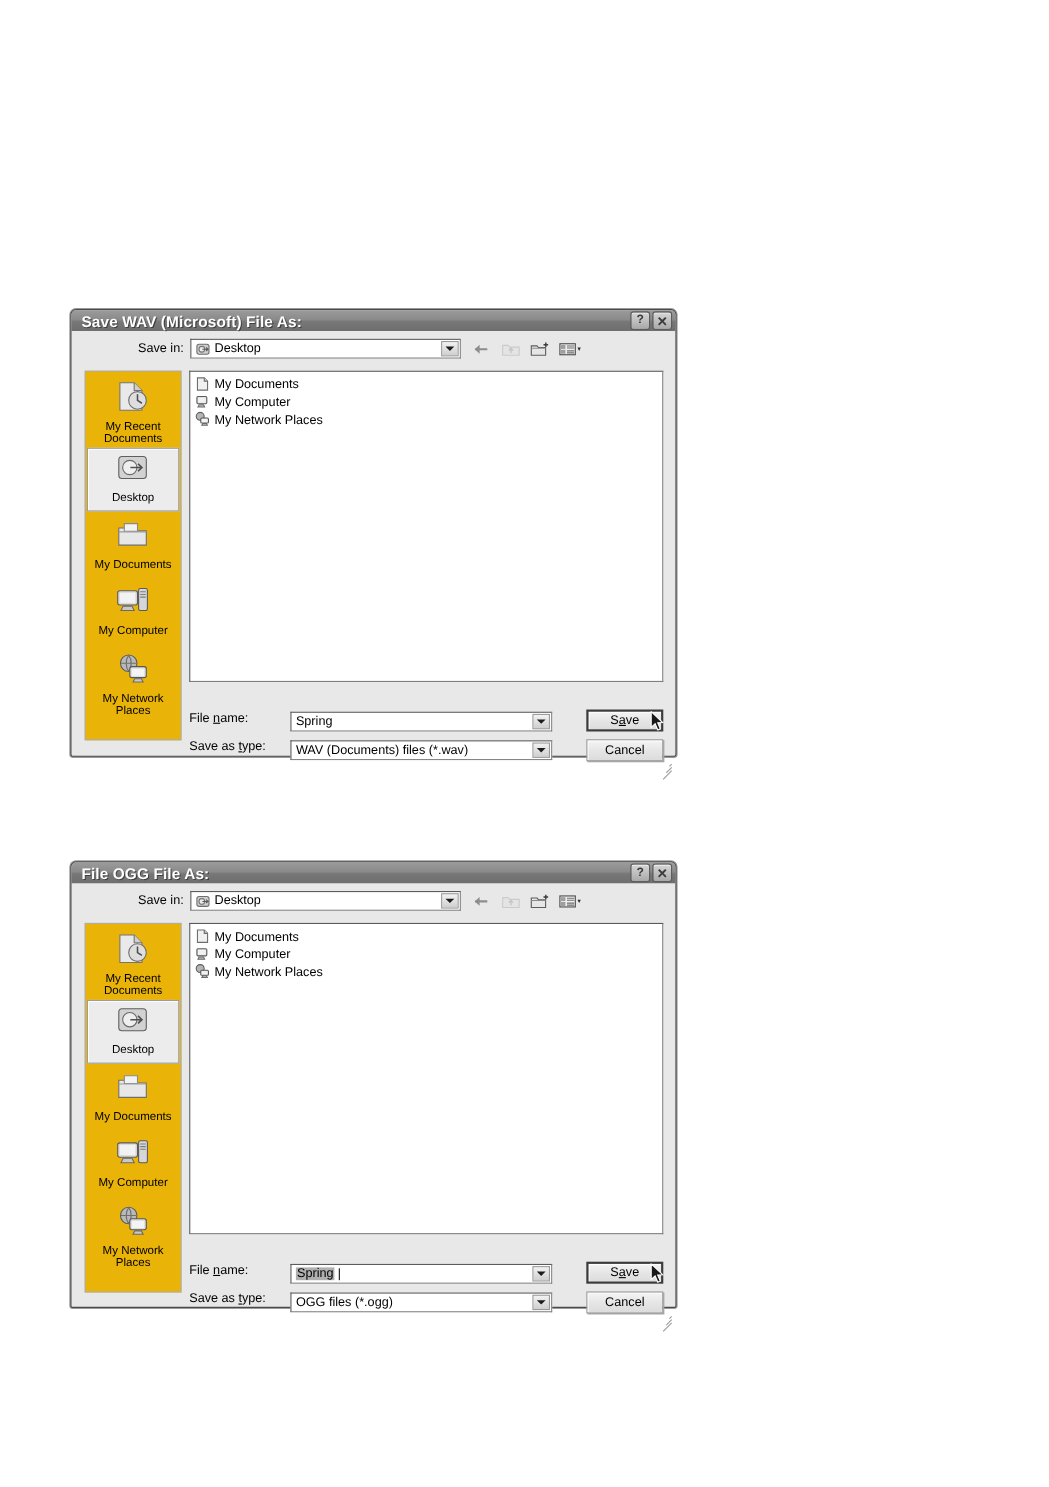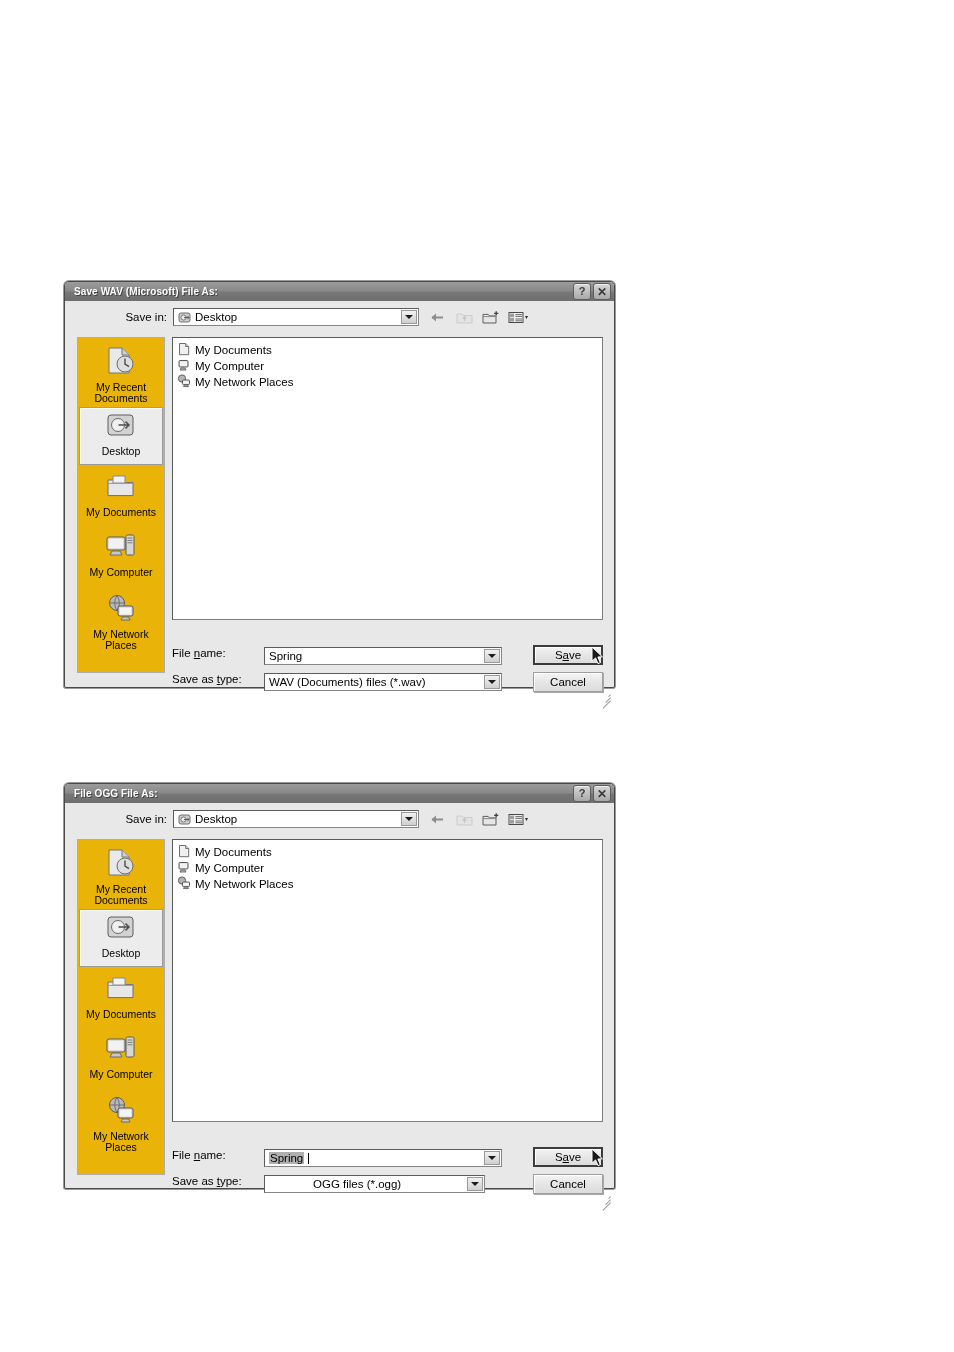--- a/index.html
+++ b/index.html
@@ -21,21 +21,21 @@
   }
   .titlebar{
     height:19px;
     background:linear-gradient(180deg,#9b9b9b 0%,#8a8a8a 45%,#777777 55%,#6e6e6e 100%);
     border-radius:4px 4px 0 0;
     display:flex;align-items:center;
     padding:0 3px 0 9px;
     position:relative;
   }
   .title-text{
-    color:#ffffff;font-size:10px;font-weight:bold;
+    color:#ffffff;font-size:14px;font-weight:bold;
     letter-spacing:0.1px;
     text-shadow:1px 1px 0 rgba(0,0,0,.45);
     white-space:nowrap;
   }
   .title-buttons{margin-left:auto;display:flex;gap:2px;}
   .tbtn{
     width:16px;height:15px;
     border:1px solid #5d5d5d;
     border-radius:3px;
     background:linear-gradient(180deg,#d6d6d6,#a9a9a9);
@@ -541,21 +541,21 @@
           <div class="carrow">
               <i></i>
             </div>
         </div>
       </div>
 
       <div class="formrow" style="left:107px;top:372px;">
         <div class="flabel">
           <span>Save as </span><span class="u">t</span><span>ype:</span>
         </div>
-        <div class="combo" style="width:221px;padding-left:44px;">
+        <div class="combo" style="width:238px;">
           <div class="cval">OGG files (*.ogg)</div>
           <div class="carrow">
               <i></i>
             </div>
         </div>
       </div>
 
       <div class="btn default" style="left:468px;top:344px;width:70px;height:20px;">
         <span><span>S</span><span class="u">a</span><span>ve</span></span>
       </div>

